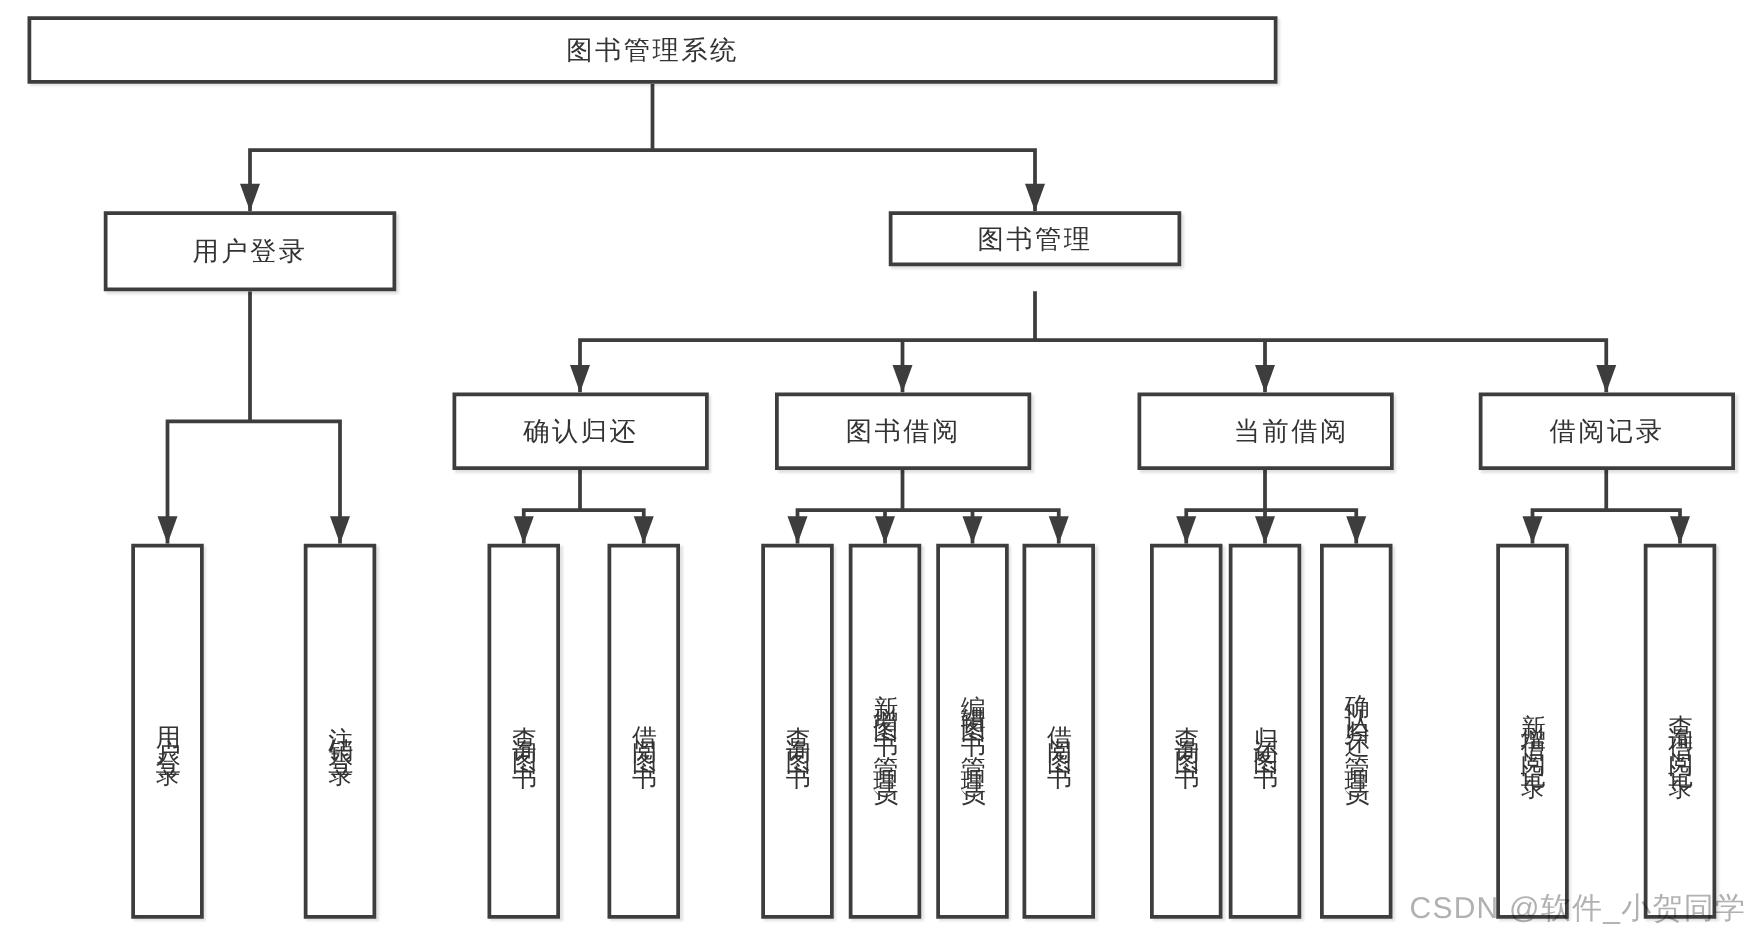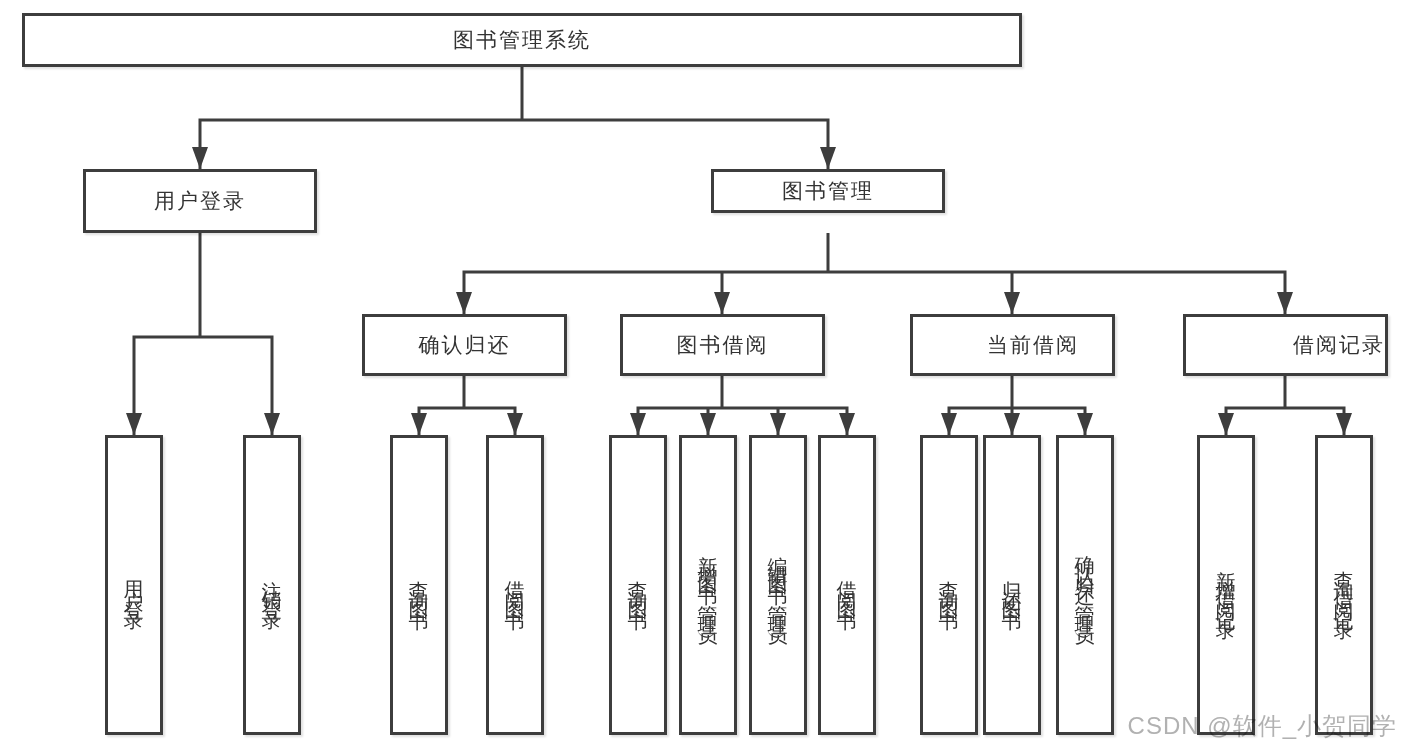--- a/index.html
+++ b/index.html
@@ -42,21 +42,21 @@
   }
   
   #n-root { left: 22px; top: 13px; width: 1000px; height: 54px; }
   
   #n-user-login   { left: 83px;  top: 169px; width: 234px; height: 64px; }
   #n-book-mgmt    { left: 711px; top: 169px; width: 234px; height: 44px; }
   
   #n-new-book     { left: 362px;  top: 314px; width: 205px; height: 62px; }
   #n-book-borrow  { left: 620px;  top: 314px; width: 205px; height: 62px; }
   #n-cur-borrow   { left: 910px;  top: 314px; width: 205px; height: 62px; padding-left: 41px; }
-  #n-borrow-rec   { left: 1183px; top: 314px; width: 205px; height: 62px; justify-content: flex-end; }
+  #n-borrow-rec   { left: 1183px; top: 314px; width: 205px; height: 62px; }
   
   #l-g1a { left: 105px; }  #l-g1b { left: 243px; }
   #l-g2a { left: 390px; }  #l-g2b { left: 486px; }
   #l-g3a { left: 609px; }  #l-g3b { left: 679px; } #l-g3c { left: 749px; } #l-g3d { left: 818px; }
   #l-g4a { left: 920px; }  #l-g4b { left: 983px; } #l-g4c { left: 1056px; }
   #l-g5a { left: 1197px; } #l-g5b { left: 1315px; }
   #watermark {
     position: absolute;
     right: 8px;
     bottom: 5px;

